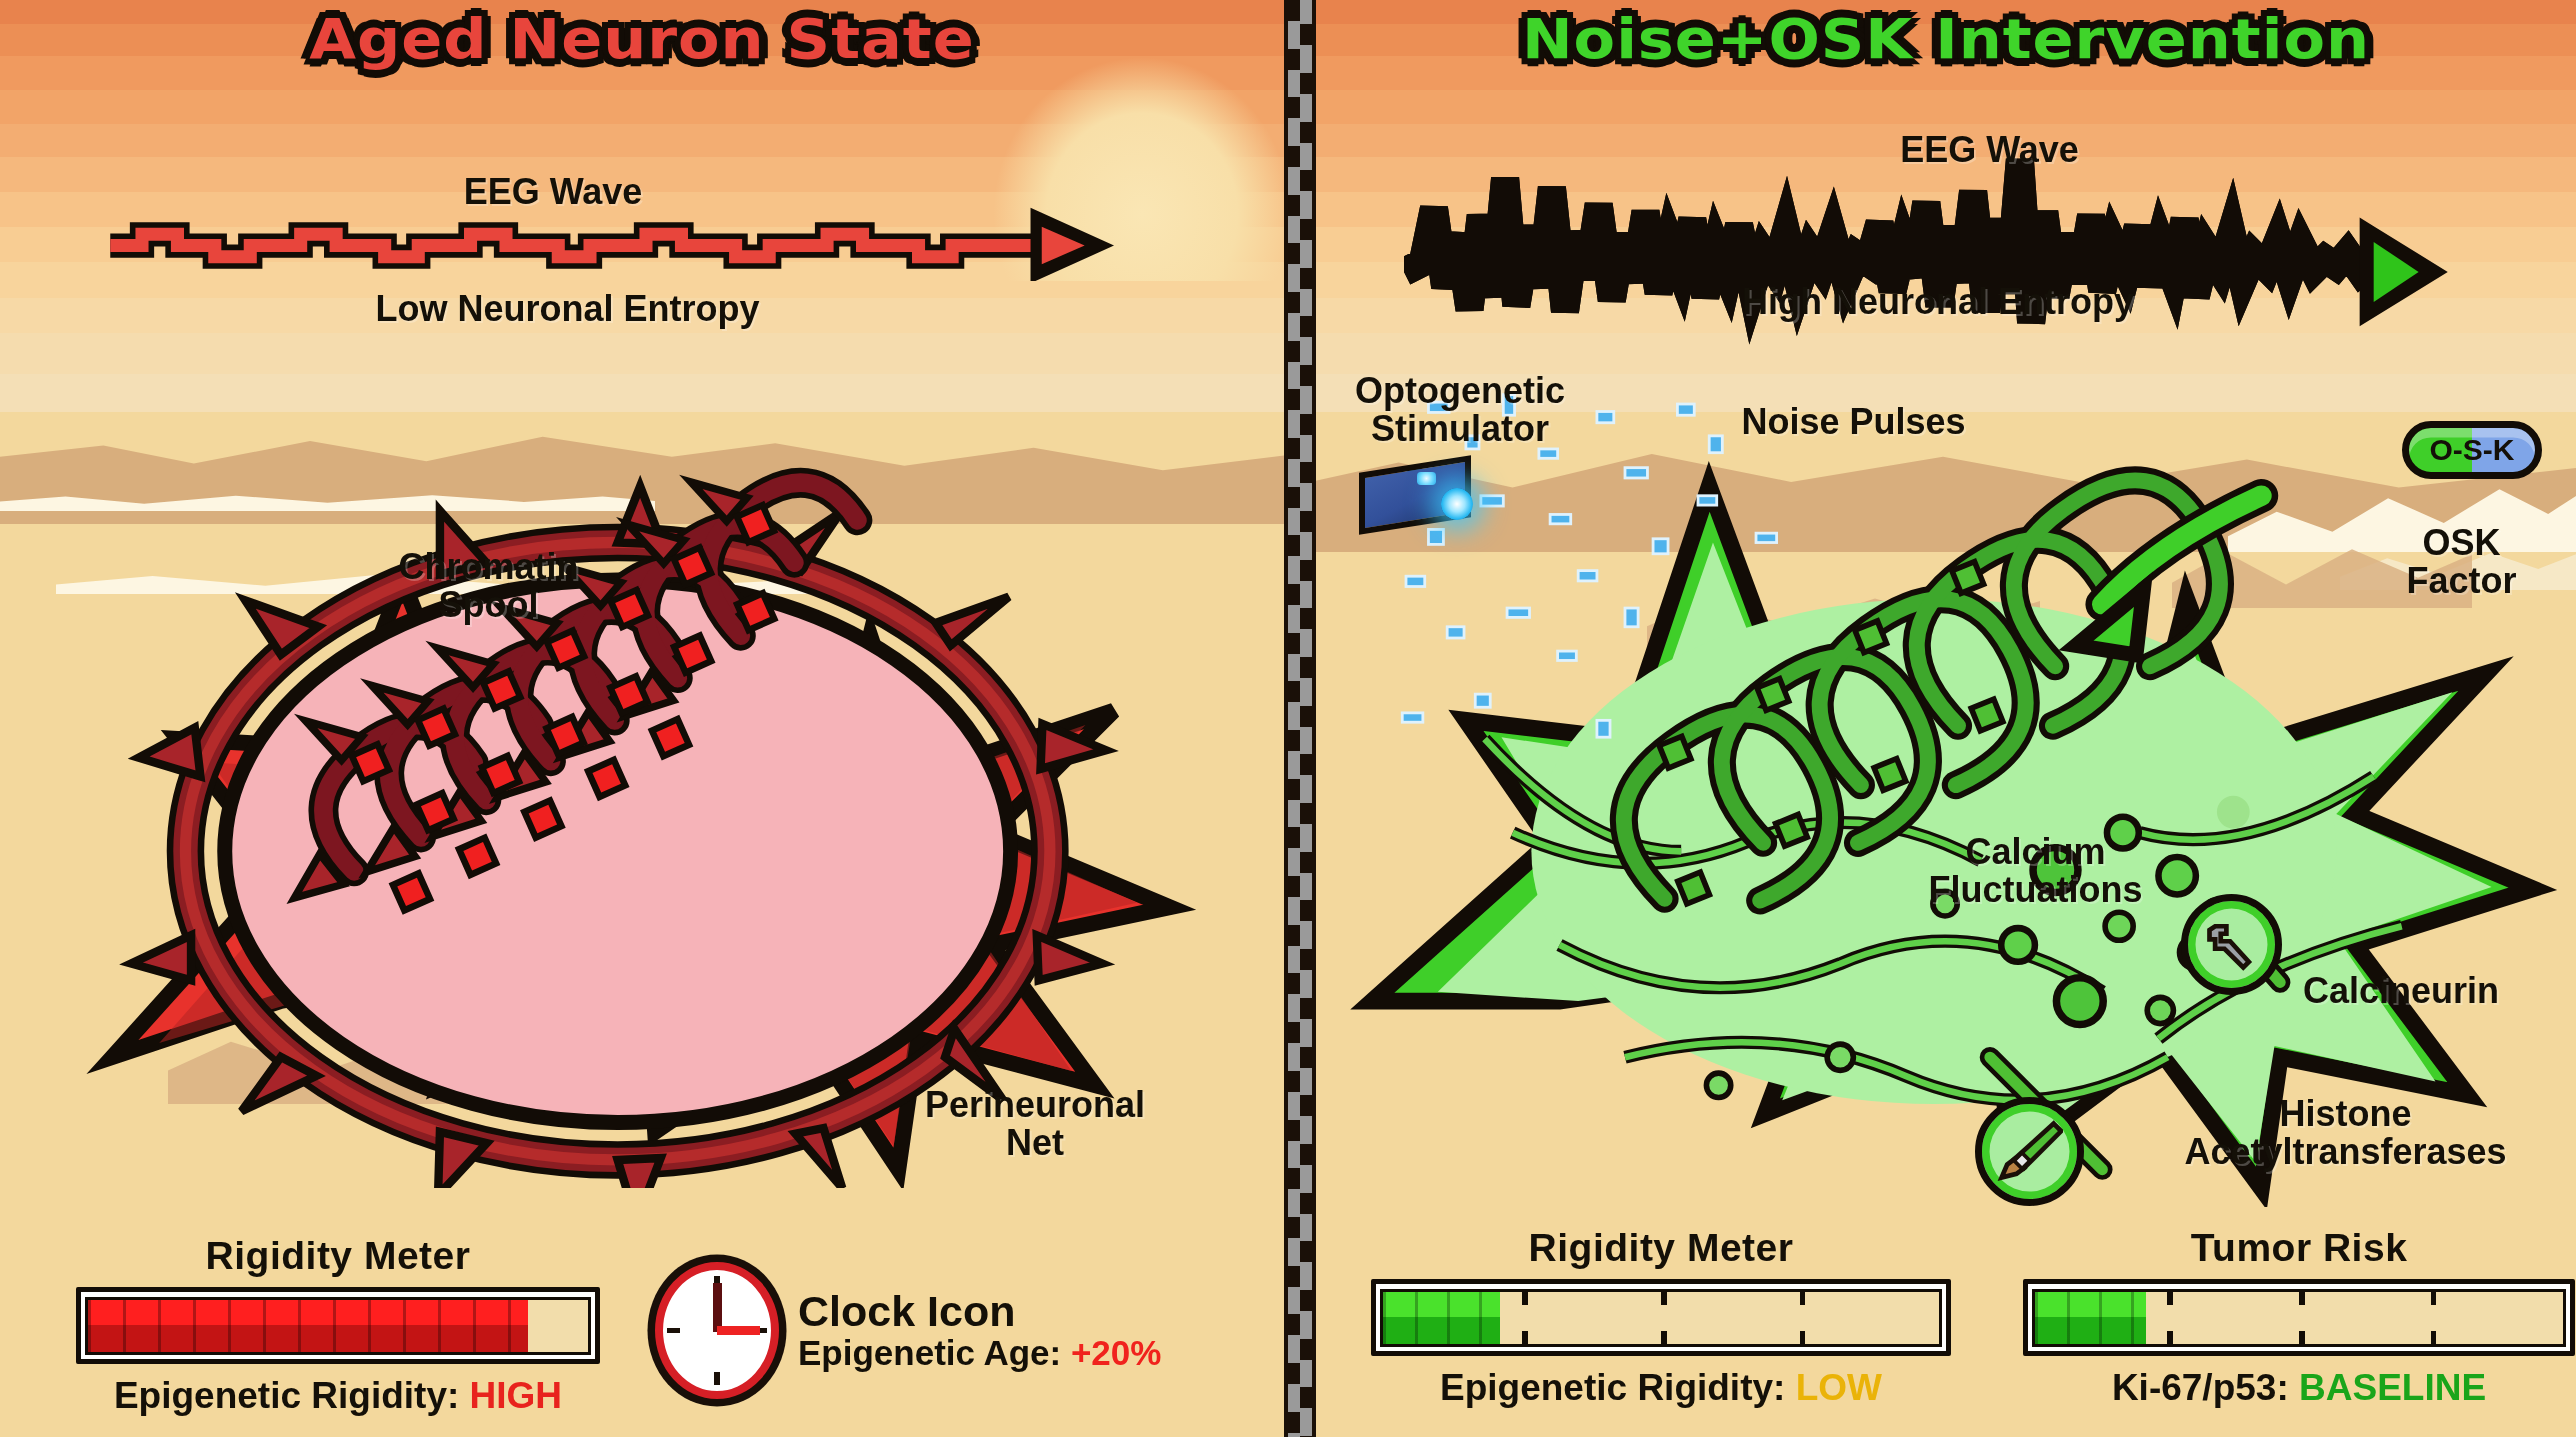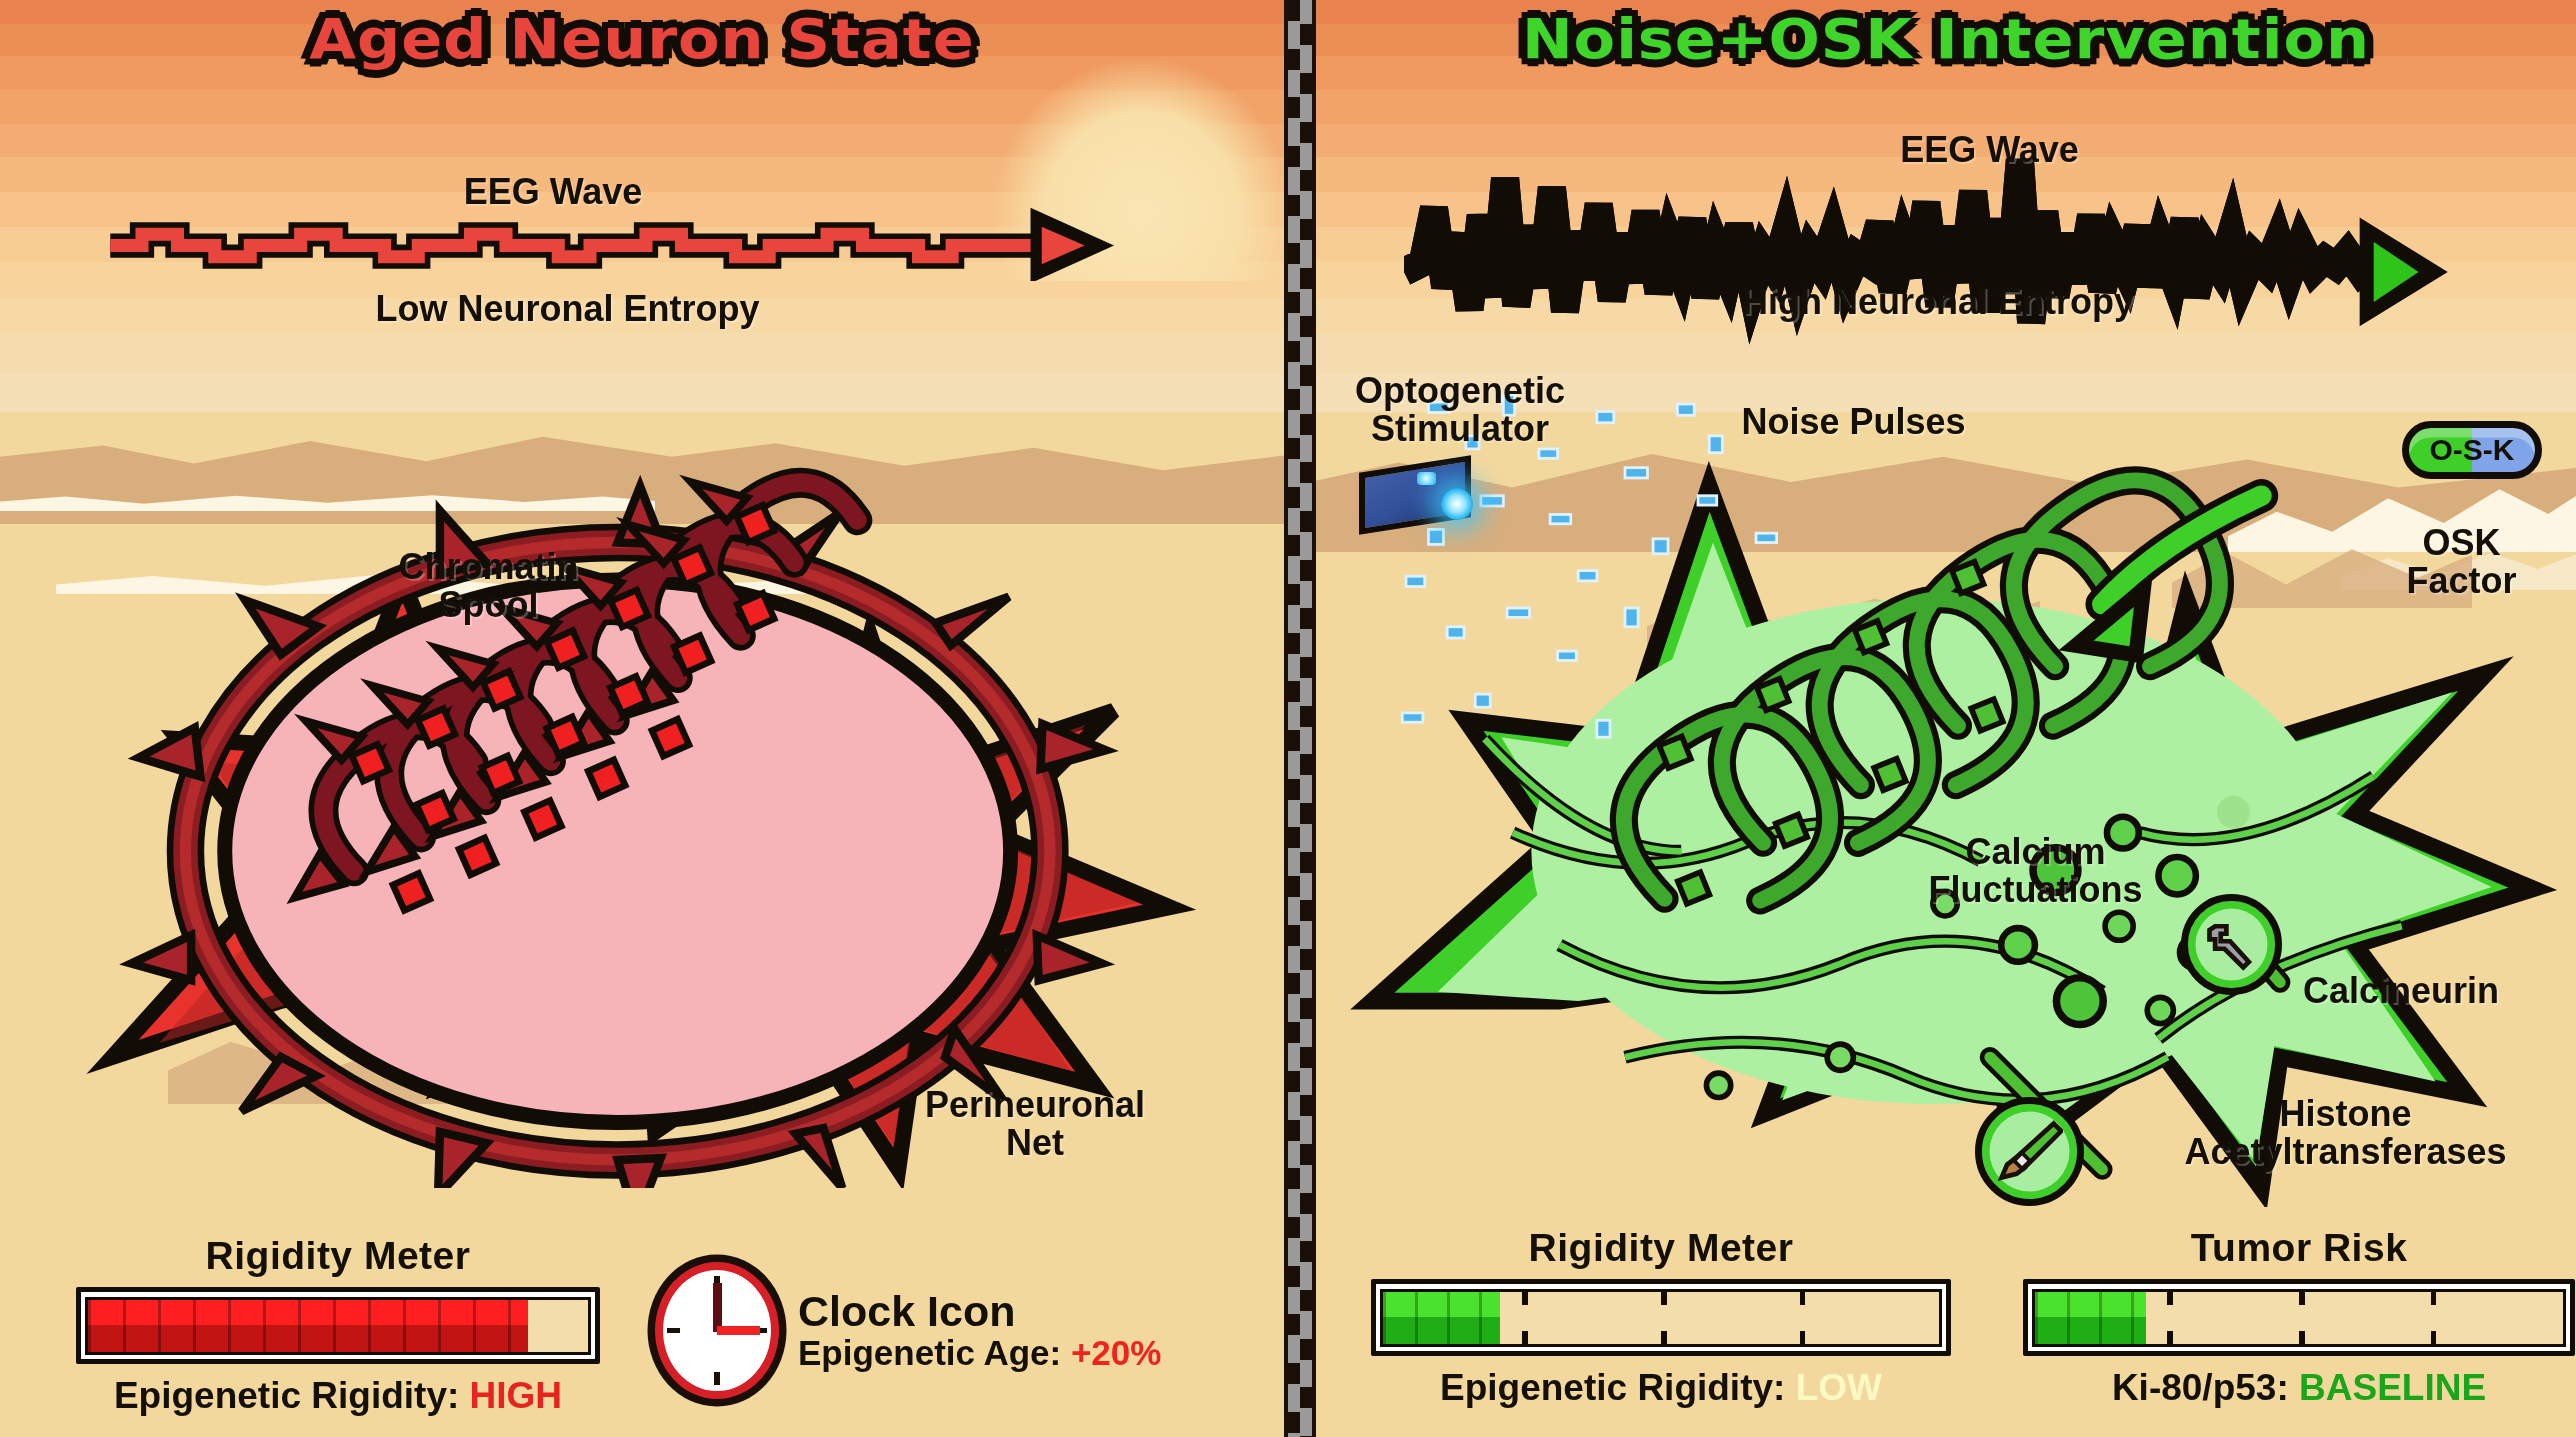--- a/index.html
+++ b/index.html
@@ -143,21 +143,21 @@
   }
   .meter-ticks{position:absolute;inset:0;}
   .meter-ticks i{position:absolute;width:5.6px;background:#120c06;}
   .meter-ticks i.t{top:0;height:13px;}
   .meter-ticks i.b{bottom:0;height:13px;}
   .meter-caption{
     margin-top:11.2px;font-size:37px;font-weight:bold;color:#141008;
     white-space:nowrap;
   }
   .val-high{color:#e8231d;}
-  .val-low{color:#fef9c3;}
+  .val-low{color:#eab308;}
   .val-base{color:#1aa51a;}
   .val-age{color:#f0231d;}
 
   
   .clock-wrap{position:absolute;display:flex;align-items:center;gap:19px;}
   .clock{
     position:relative;width:124px;height:137px;
     background:#ffffff;
     border:8.4px solid #d61f26;
     border-radius:50%;
@@ -659,19 +659,19 @@
               <i class="b" style="left: 25%;"></i>
               <i class="t" style="left: 50%;"></i>
               <i class="b" style="left: 50%;"></i>
               <i class="t" style="left: 75%;"></i>
               <i class="b" style="left: 75%;"></i>
             </div>
         </div>
       </div>
     </div>
     <div class="meter-caption">
-      <span>Ki-80/p53:</span>
+      <span>Ki-67/p53:</span>
       <span class="val-base">BASELINE</span>
     </div>
   </div>
 
 </div>
 
 
 </body></html>

